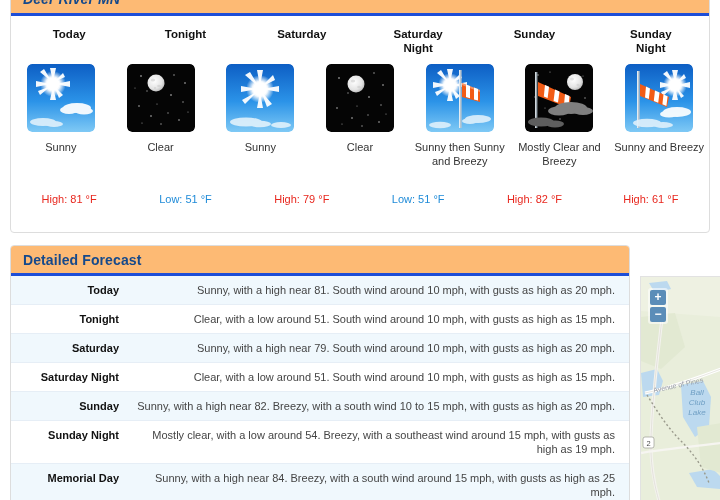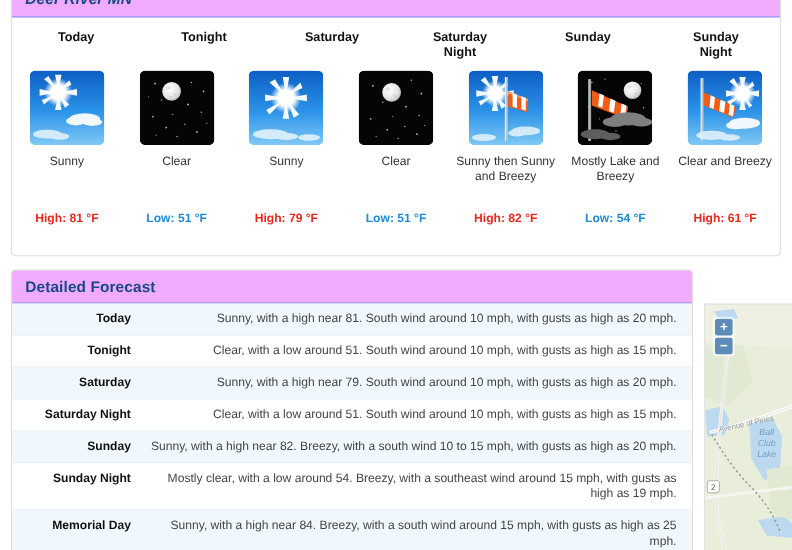--- a/index.html
+++ b/index.html
@@ -24,22 +24,22 @@
 
   
   .panel {
     position: absolute;
     background: #ffffff;
     border: 1px solid #dddddd;
     border-radius: 4px;
     box-sizing: border-box;
   }
   .panel-heading {
-    background: #f0abfc;
-    border-bottom: 1px solid #1d4ed8;
+    background: #fdba74;
+    border-bottom: 3px solid #1d4ed8;
     border-radius: 3px 3px 0 0;
     padding: 5px 12px 6px 12px;
     box-sizing: border-box;
   }
   .panel-title {
     margin: 0;
     font-size: 14px;
     font-weight: bold;
     color: #15498b;
     font-style: italic;
@@ -103,21 +103,21 @@
   .condition {
     font-size: 11px;
     color: #333333;
     line-height: 14px;
     padding-top: 5px;
     height: 50px;
     box-sizing: border-box;
   }
   .temp {
     font-size: 11px;
-    font-weight: bold;
+    font-weight: normal;
     line-height: 13px;
     padding-top: 8px;
   }
   .temp.high { color: #e8271e; }
   .temp.low  { color: #1f8bd8; }
 
   
   #detailed-panel {
     left: 10px;
     top: 245px;
@@ -486,45 +486,42 @@
         <div class="forecast-col">
             <div class="condition">Sunny</div>
           </div>
         <div class="forecast-col">
             <div class="condition">Clear</div>
           </div>
         <div class="forecast-col">
             <div class="condition">Sunny then Sunny and Breezy</div>
           </div>
         <div class="forecast-col">
-            <div class="condition">Mostly Lake and Breezy</div>
-          </div>
-        <div class="forecast-col">
-            <div class="condition">Clear and Breezy</div>
+            <div class="condition">Mostly Clear and Breezy</div>
+          </div>
+        <div class="forecast-col">
+            <div class="condition">Sunny and Breezy</div>
           </div>
       </div>
 
       <div class="forecast-row">
         <div class="forecast-col">
             <div class="temp high">High: 81 °F</div>
           </div>
         <div class="forecast-col">
             <div class="temp low">Low: 51 °F</div>
           </div>
         <div class="forecast-col">
             <div class="temp high">High: 79 °F</div>
           </div>
         <div class="forecast-col">
             <div class="temp low">Low: 51 °F</div>
           </div>
         <div class="forecast-col">
             <div class="temp high">High: 82 °F</div>
-          </div>
-        <div class="forecast-col">
-            <div class="temp low">Low: 54 °F</div>
           </div>
         <div class="forecast-col">
             <div class="temp high">High: 61 °F</div>
           </div>
       </div>
 
     </div>
   </div>
 
   <div class="panel" id="detailed-panel">

